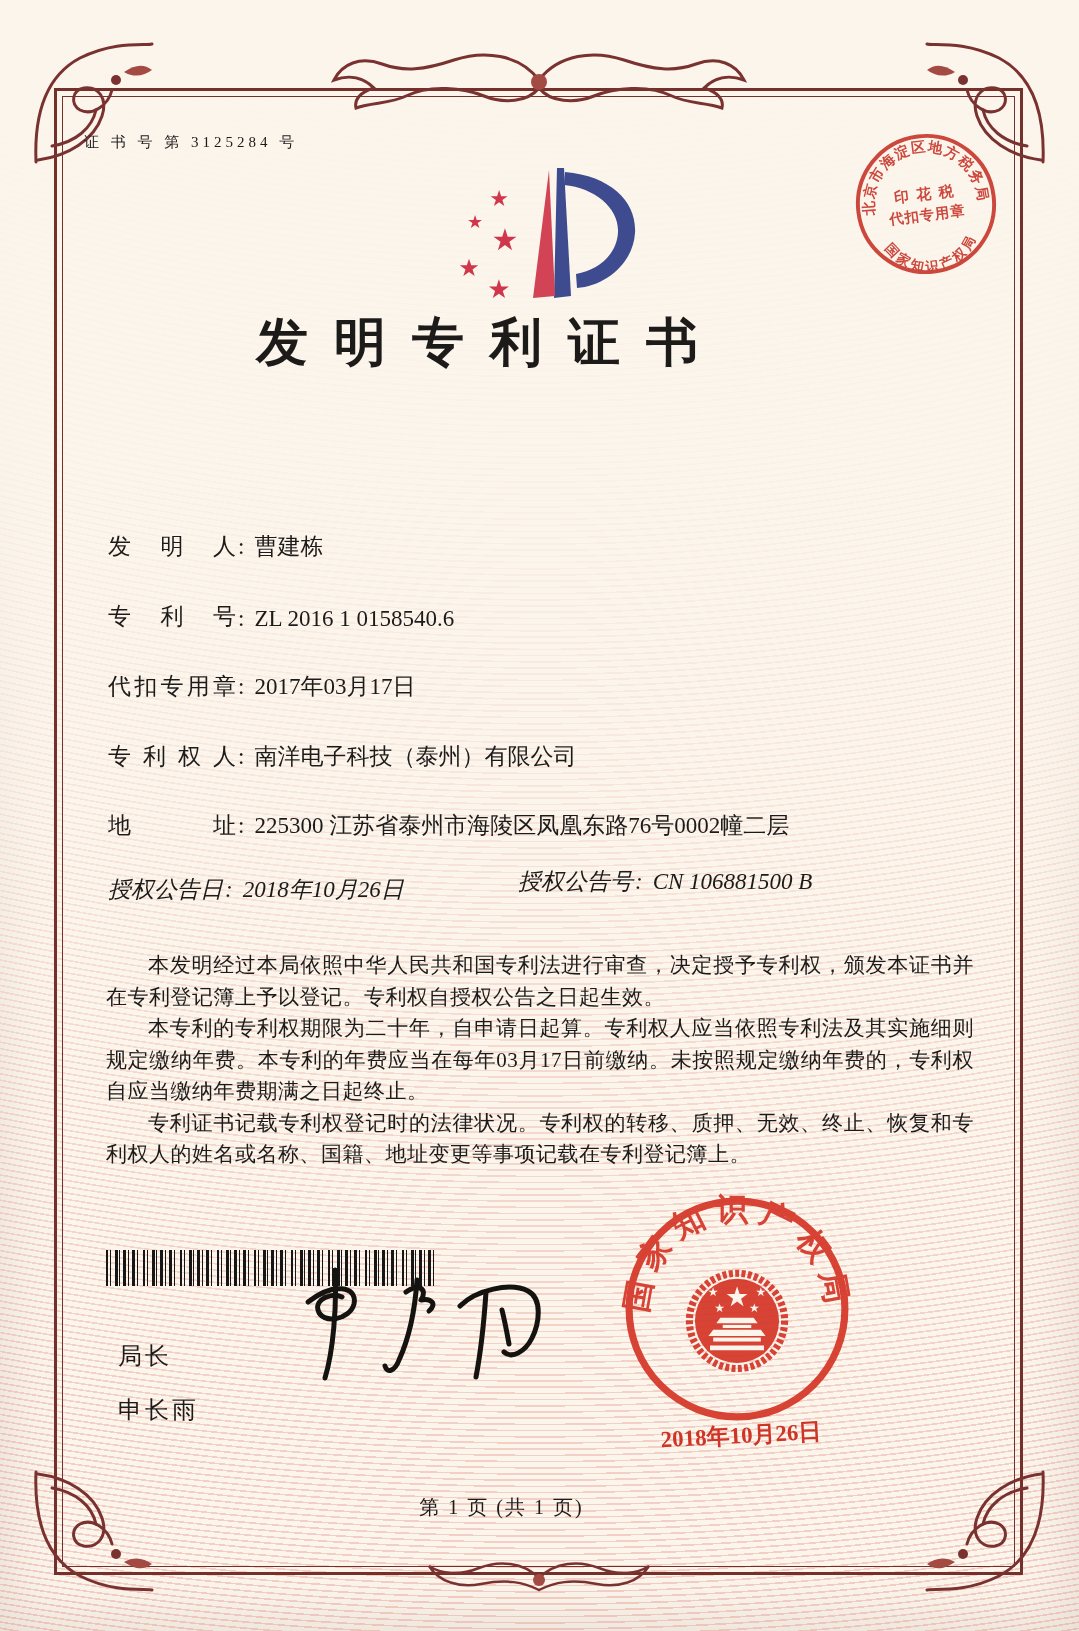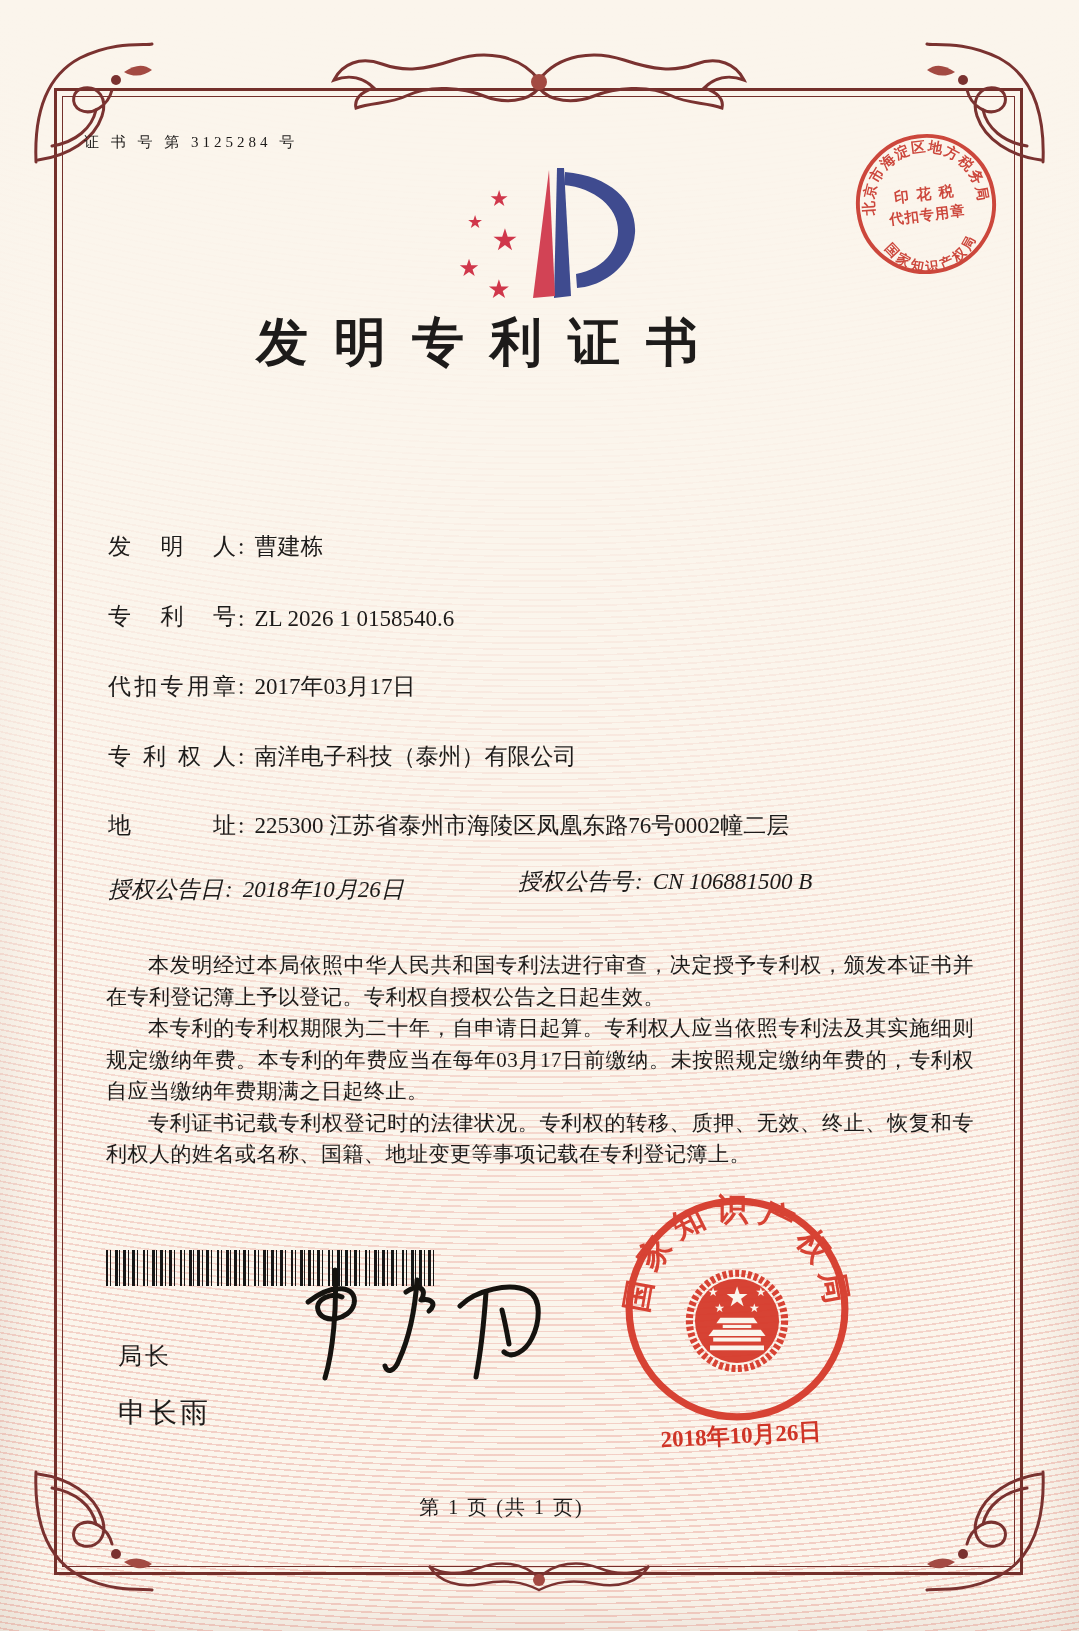--- a/index.html
+++ b/index.html
@@ -48,21 +48,21 @@
     background:repeating-linear-gradient(90deg,
       #161616 0 2px,transparent 2px 4px,
       #161616 4px 5px,transparent 5px 9px,
       #161616 9px 12px,transparent 12px 13px,
       #161616 13px 14px,transparent 14px 17px,
       #161616 17px 20px,transparent 20px 22px,
       #161616 22px 23px,transparent 23px 26px,
       #161616 26px 29px,transparent 29px 31px,
       #161616 31px 32px,transparent 32px 37px);}
   .signer-title{left:118px;top:1340px;font-size:24px;letter-spacing:3px;}
-  .signer-name{left:118px;top:1394px;font-size:28px;letter-spacing:3px;}
+  .signer-name{left:118px;top:1394px;font-size:24px;letter-spacing:3px;}
   .seal-date{left:636px;top:1420px;width:210px;text-align:center;font-size:23px;
     color:#cf3527;transform:rotate(-3deg);font-weight:bold;white-space:nowrap;}
   .footer{left:0;right:0;top:1494px;text-align:center;font-size:20px;
     letter-spacing:2px;transform:translateX(-38px);}
   .tax-stamp{left:852px;top:130px;transform:rotate(-7deg);opacity:.92;}
   .seal{left:618px;top:1190px;opacity:.95;}
   .logo{left:437px;top:158px;}
   .signature{left:278px;top:1262px;}
 </style>
 </head>
@@ -161,21 +161,21 @@
       <text x="62" y="140" font-size="26" text-anchor="middle">★</text>
     </g>
   </svg>
 
   <div class="abs title">发明专利证书</div>
 
   <div class="abs field-row" style="top:531px">
     <span class="field-label">发明人</span><span class="field-colon">:</span><span>曹建栋</span>
   </div>
   <div class="abs field-row" style="top:601px">
-    <span class="field-label">专利号</span><span class="field-colon">:</span><span>ZL 2026 1 0158540.6</span>
+    <span class="field-label">专利号</span><span class="field-colon">:</span><span>ZL 2016 1 0158540.6</span>
   </div>
   <div class="abs field-row" style="top:671px">
     <span class="field-label">代扣专用章</span><span class="field-colon">:</span><span>2017年03月17日</span>
   </div>
   <div class="abs field-row" style="top:741px">
     <span class="field-label">专利权人</span><span class="field-colon">:</span><span>南洋电子科技（泰州）有限公司</span>
   </div>
   <div class="abs field-row" style="top:810px">
     <span class="field-label">地址</span><span class="field-colon">:</span><span>225300 江苏省泰州市海陵区凤凰东路76号0002幢二层</span>
   </div>

